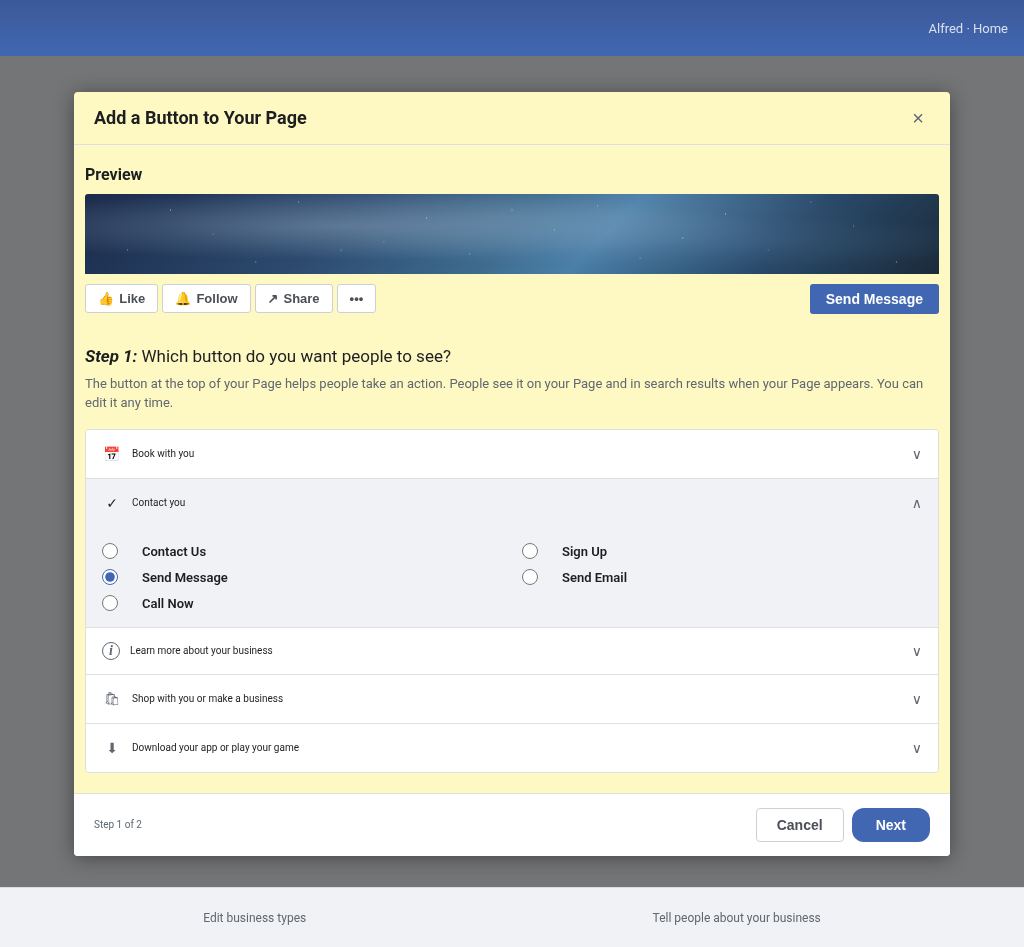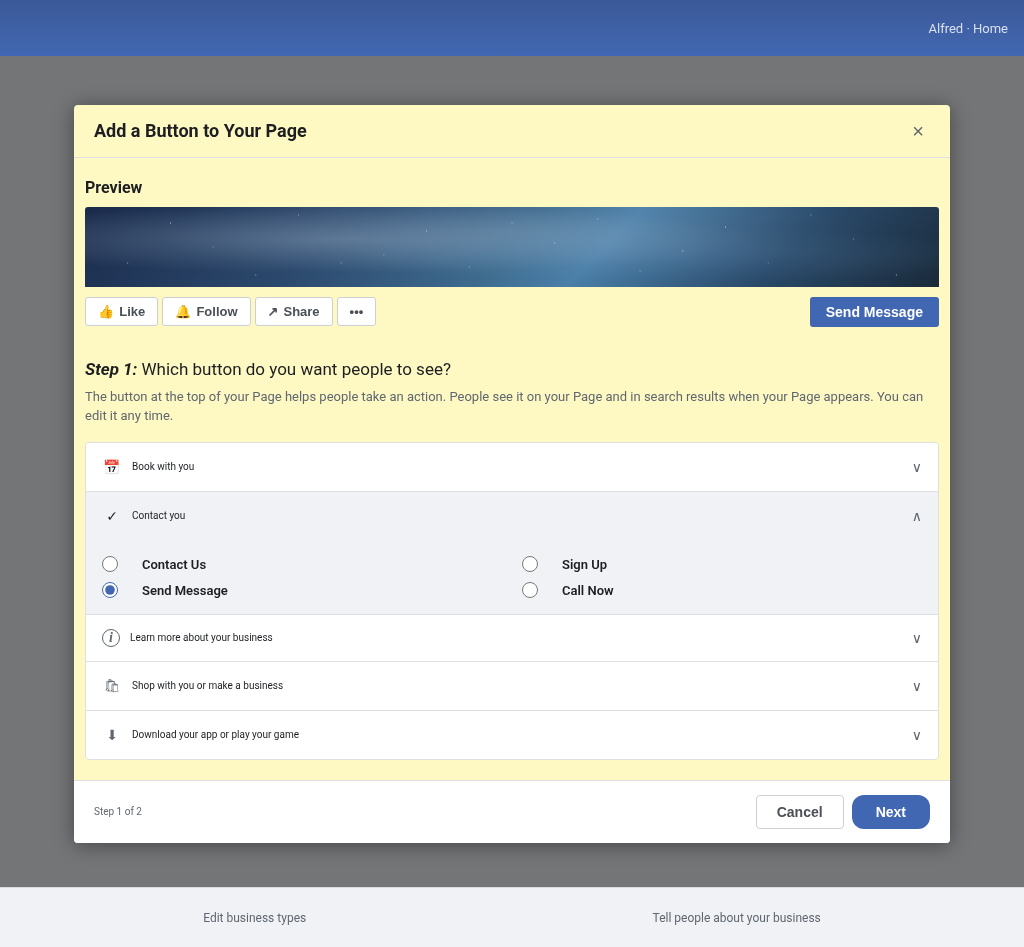--- a/index.html
+++ b/index.html
@@ -412,20 +412,24 @@
               <label class="radio-item">
                 <input type="radio" class="radio-input" name="contact-option" style="">
                 <span class="radio-label">Sign Up</span>
               </label>
 
               <label class="radio-item">
                 <input type="radio" class="radio-input" name="contact-option" checked="" style="">
                 <span class="radio-label">Send Message</span>
               </label>
 
+              <label class="radio-item">
+                <input type="radio" class="radio-input" name="contact-option" style="">
+                <span class="radio-label">Send Email</span>
+              </label>
 
               <label class="radio-item">
                 <input type="radio" class="radio-input" name="contact-option" style="">
                 <span class="radio-label">Call Now</span>
               </label>
             </div>
           </div>
         </div>
 
         <div class="accordion-item">

